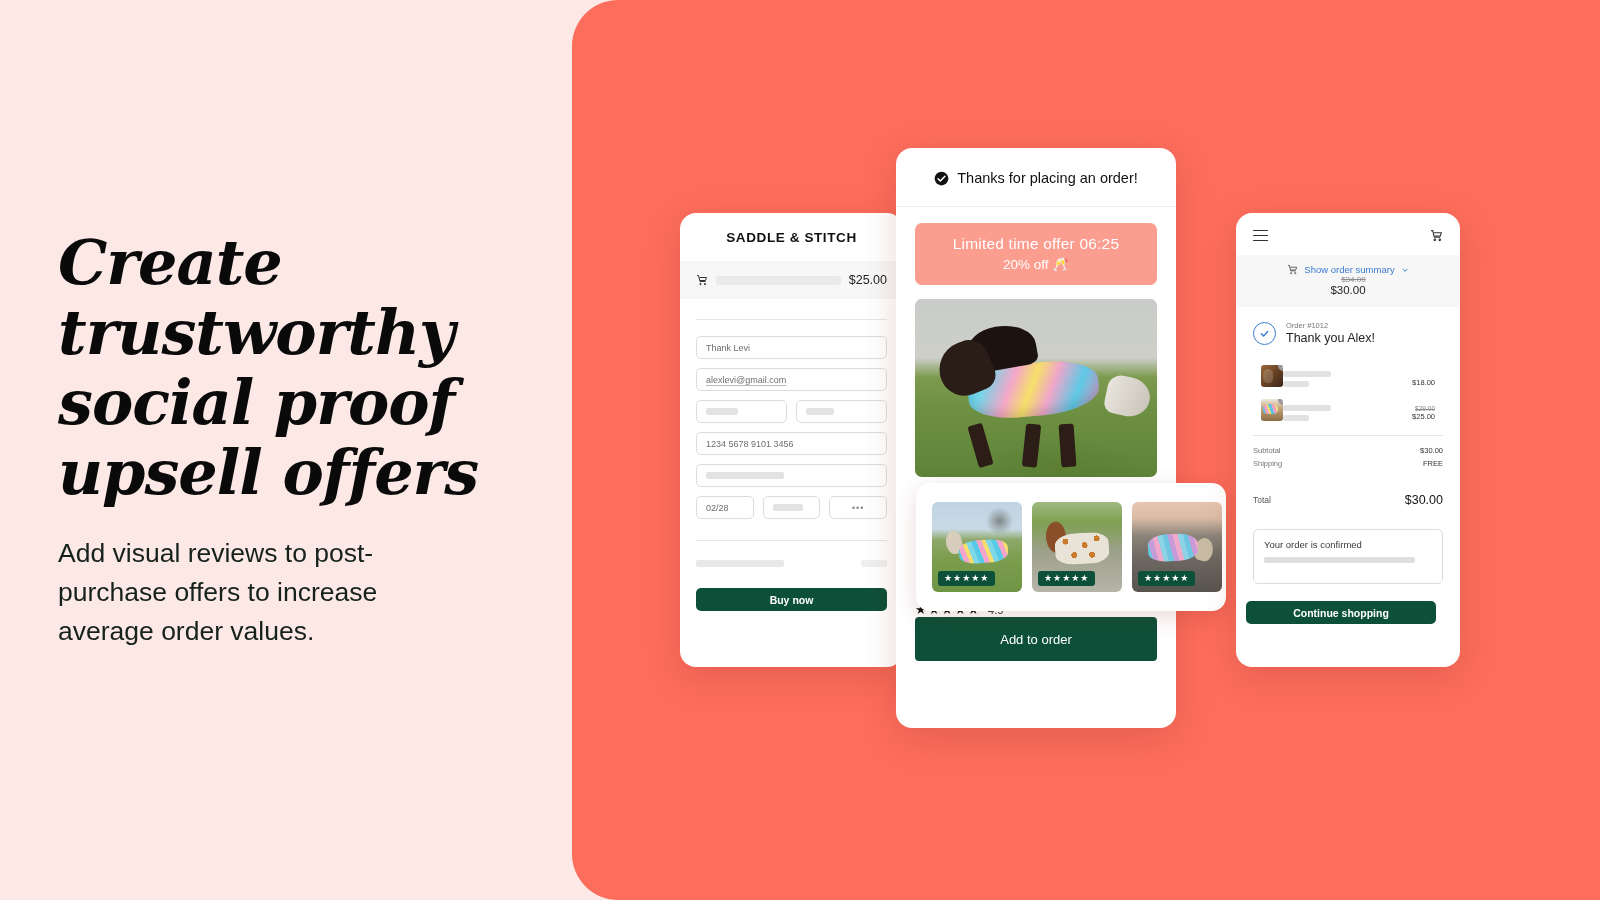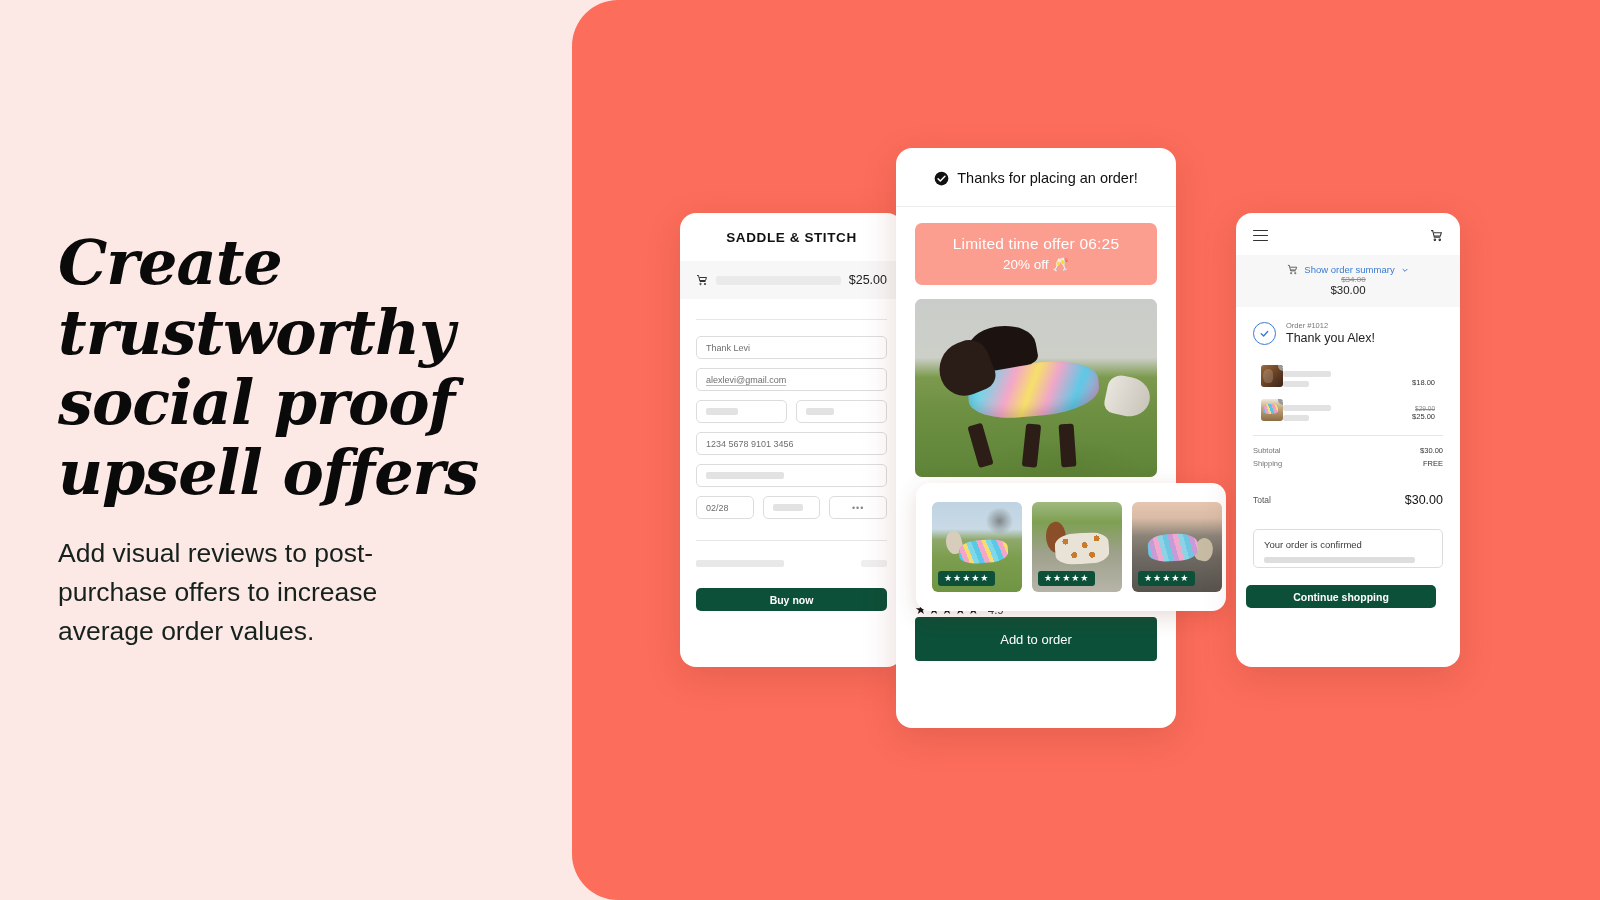--- a/index.html
+++ b/index.html
@@ -239,21 +239,21 @@
   .tot-row { display: flex; justify-content: space-between; padding: 2px 0; }
   .tot-row .lbl { font-size: 7.5px; color: #757575; }
   .tot-row .val { font-size: 7.5px; color: #333; }
   .tot-row.grand { margin-top: 21px; align-items: center; }
   .tot-row.grand .lbl { font-size: 8.5px; color: #555; }
   .tot-row.grand .val { font-size: 12.5px; color: #111; }
   .confirm-box {
     margin: 20px 17px 0;
     border: 1px solid #DCDCDC;
     border-radius: 5px;
-    padding: 9px 10px 4px;
+    padding: 9px 10px 20px;
   }
   .confirm-box .ttl { font-size: 9.5px; color: #3A3A3A; }
   .confirm-box .bar { height: 6px; background: #DEDEDE; border-radius: 2px; margin-top: 7px; width: 90%; }
   .p3-cta { margin: 17px 10px 0; width: calc(100% - 34px); }
 
   
   .ph-hero {
     position: absolute; inset: 0;
     background:
       radial-gradient(ellipse 120px 40px at 60% 95%, #5C7F34 0%, rgba(92,127,52,0) 70%),

